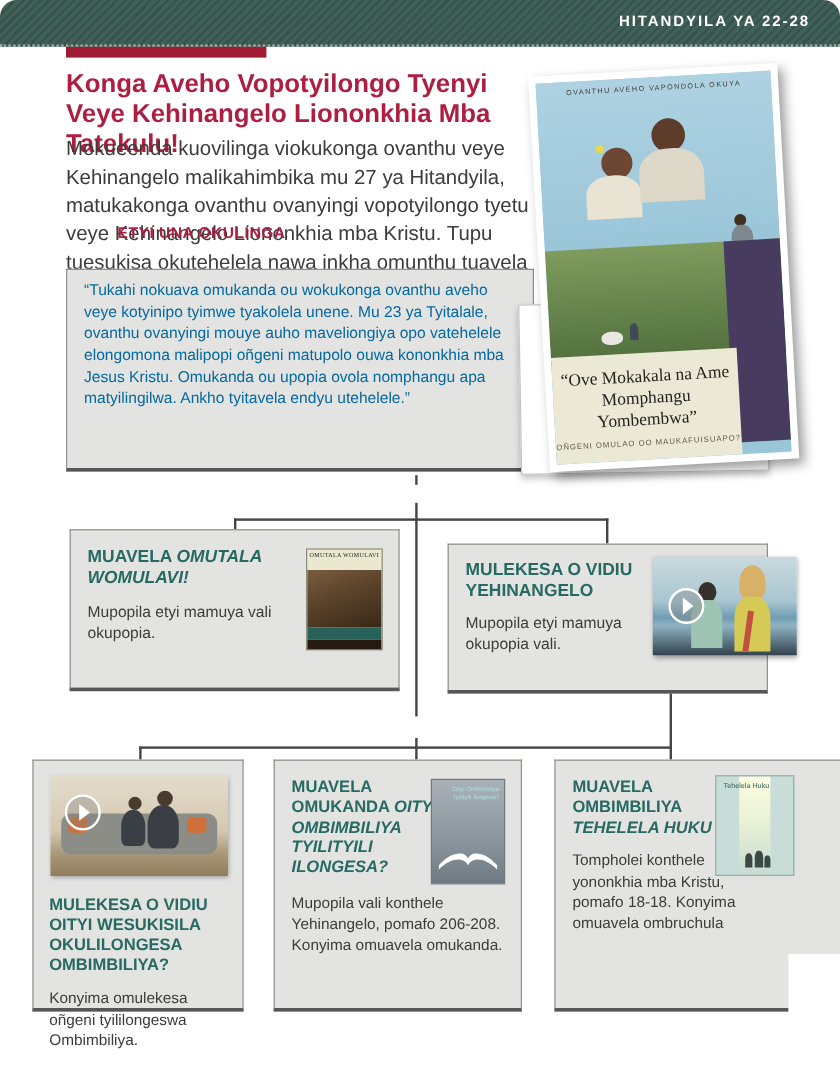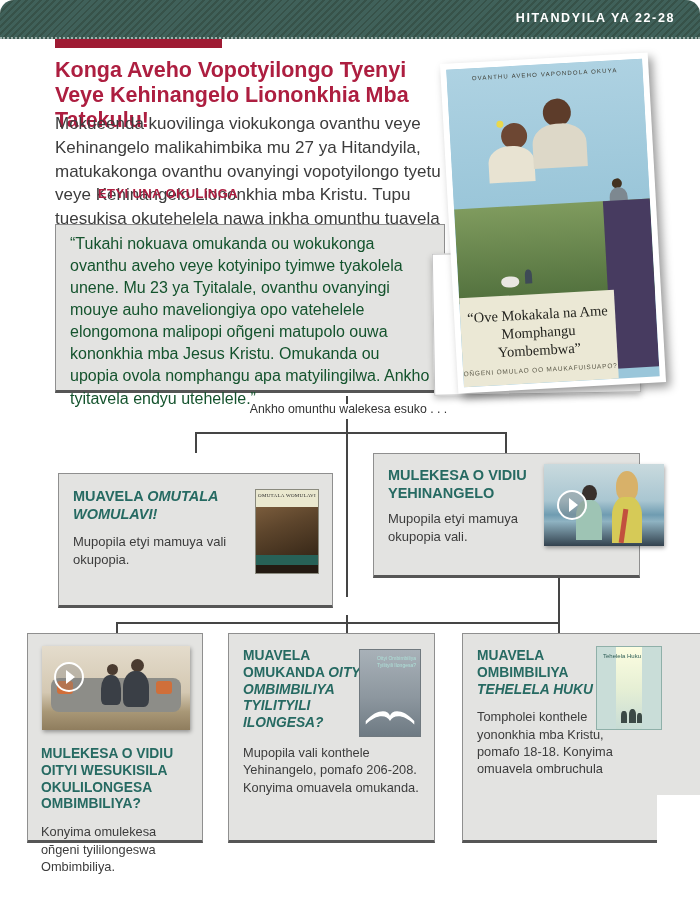--- a/index.html
+++ b/index.html
@@ -18,21 +18,21 @@
     font-size:21.5px;line-height:1.16;font-weight:bold;color:#ad1e40;}
   .intro{position:absolute;left:55px;top:112px;width:400px;margin:0;
     font-size:17px;line-height:1.4;color:#3c3c3c;}
   .subhead{position:absolute;left:55px;top:186px;font-size:13px;font-weight:bold;
     color:#ad1e40;letter-spacing:.4px;margin-left:43px;}
 
   
   .quote-box{position:absolute;left:55px;top:224px;width:390px;height:169px;
     background:#e3e3e1;border:1px solid #8f8f8f;border-bottom:3px solid #565656;box-sizing:border-box;}
   .qb-head{margin-top:13px;text-align:center;font-size:14px;font-weight:bold;color:#25695f;}
-  .qb-text{margin:8px 14px 0 14px;font-size:16px;line-height:1.38;color:#14532d;}
+  .qb-text{margin:8px 14px 0 14px;font-size:13px;line-height:1.38;color:#0369a1;}
 
   
   .backing-sheet{position:absolute;left:433px;top:252px;width:205px;height:140px;
     background:#fff;border:1px solid #c4c4c4;transform:rotate(-1deg);
     box-shadow:0 3px 6px rgba(0,0,0,.25);}
   .brochure{position:absolute;left:449px;top:58px;width:208px;height:330px;background:#fff;
     padding:6px;transform:rotate(-3.2deg);box-shadow:4px 5px 10px rgba(0,0,0,.4);box-sizing:border-box;}
   .b-cover{position:relative;width:100%;height:100%;overflow:hidden;background:#9ac6da;}
   .b-sky{position:absolute;left:0;top:0;width:100%;height:58%;
     background:linear-gradient(#aed2e2,#94c2d6);}
@@ -55,21 +55,21 @@
   .hline{height:1.5px;}
   .conn-text{position:absolute;left:0;width:697px;text-align:center;
     font-size:12.3px;color:#333;}
 
   
   .gbox{position:absolute;background:#e3e3e1;border:1px solid #8f8f8f;
     border-bottom:3px solid #565656;box-sizing:border-box;}
   .gb-head{font-size:14.5px;font-weight:bold;line-height:1.22;color:#266a62;}
   .gb-body{font-size:13px;line-height:1.35;color:#3c3c3c;}
 
-  .box-r2a{left:58px;top:473px;width:275px;height:135px;padding:14px;}
+  .box-r2a{left:58px;top:441px;width:275px;height:135px;padding:14px;}
   .box-r2a .gb-head{width:165px;}
   .box-r2a .gb-body{width:185px;margin-top:10px;}
   .box-r2b{left:373px;top:453px;width:267px;height:125px;padding:13px 14px;overflow:visible;}
   .box-r2b .gb-head{width:175px;}
   .box-r2b .gb-body{width:165px;margin-top:8px;}
 
   .box-r3a{left:27px;top:633px;width:176px;height:210px;padding:12px 13px;}
   .box-r3a .gb-head{font-size:13.8px;margin-top:11px;}
   .box-r3a .gb-body{font-size:12.8px;margin-top:10px;}
   .box-r3b{left:228px;top:633px;width:207px;height:210px;padding:14px;}
@@ -165,21 +165,20 @@
       <div class="b-purple"></div>
       <div class="b-caption">OVANTHU AVEHO VAPONDOLA OKUYA</div>
       <div class="b-cream">
         <div class="b-title">“Ove Mokakala na Ame Momphangu Yombembwa”</div>
         <div class="b-subtitle">OÑGENI OMULAO OO MAUKAFUISUAPO?</div>
       </div>
     </div>
   </div>
 
   <div class="vline" style="left:346px;top:396px;height:8px;"></div>
-  <div class="conn-text" style="top:402px;">Ankho omunthu walekesa esuko . . .</div>
   <div class="vline" style="left:346px;top:419px;height:178px;"></div>
   <div class="hline" style="left:195px;top:432px;width:312px;"></div>
   <div class="vline" style="left:195px;top:432px;height:21px;"></div>
   <div class="vline" style="left:505px;top:432px;height:21px;"></div>
 
   <div class="gbox box-r2a">
     <div class="gb-head"><span>MUAVELA</span> <i>OMUTALA WOMULAVI!</i></div>
     <div class="gb-body">Mupopila etyi mamuya vali okupopia.</div>
     <div class="wt-cover">
       <div class="wt-masthead">OMUTALA WOMULAVI</div>

